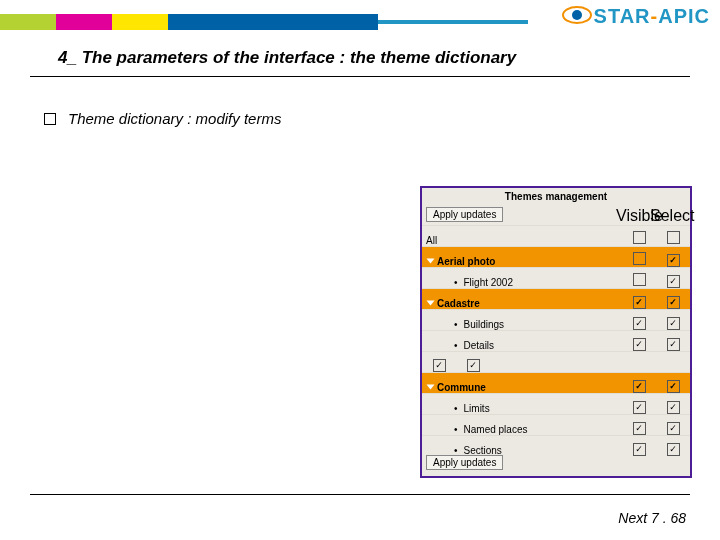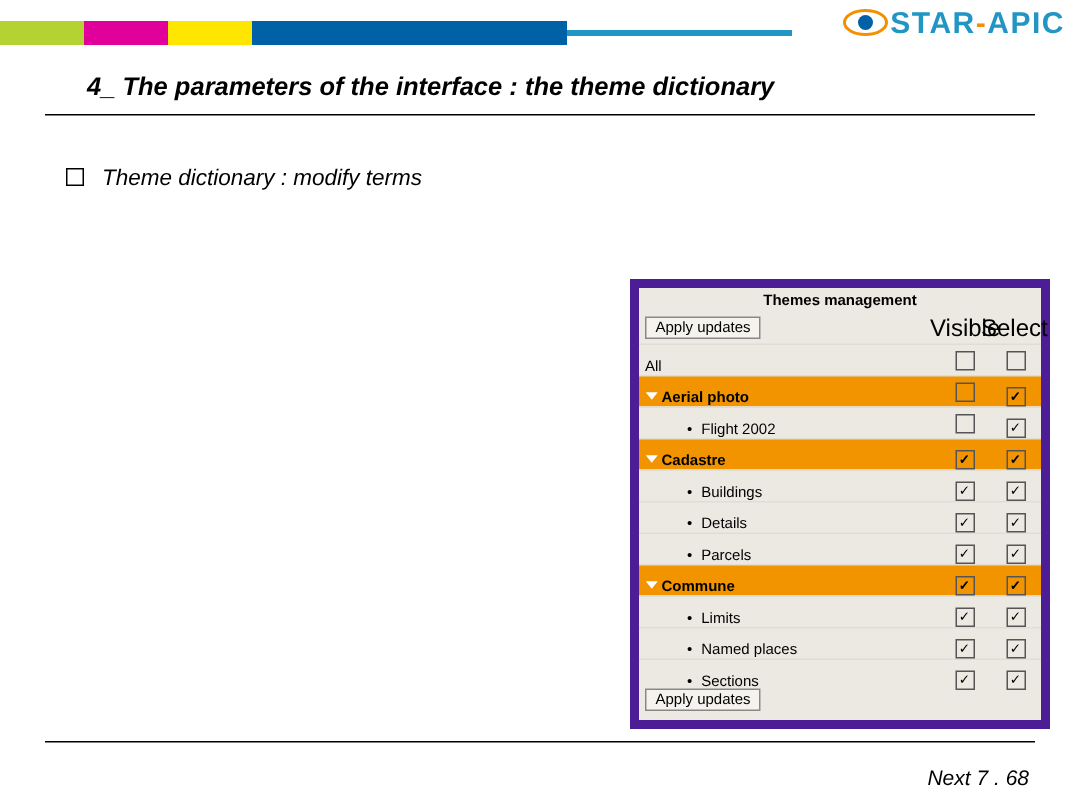--- a/index.html
+++ b/index.html
@@ -23,21 +23,21 @@
 
 
 .content{position:absolute;left:40px;top:110px;right:30px}
 .q{font-style:italic;font-size:15px;margin-bottom:37px}
 .q::before{content:"";display:inline-block;width:10px;height:10px;border:1px solid #000;margin-right:12px;margin-left:4px;vertical-align:-1px}
 ul.bul{list-style:none;padding:0;margin:0 0 0 52px;width:310px}
 ul.bul li{position:relative;padding-left:20px;margin-bottom:24px;font-size:14px;line-height:1.35}
 ul.bul li::before{content:"•";position:absolute;left:0;top:0}
 
 
-.shot{position:absolute;left:420px;top:186px;width:268px;height:288px;border:6px solid #4c1d95;background:#ece9e3;font-size:10px;font-family:Tahoma,Arial}
+.shot{position:absolute;left:420px;top:186px;width:268px;height:288px;border:2px solid #4c1d95;background:#ece9e3;font-size:10px;font-family:Tahoma,Arial}
 .shot .shead{text-align:center;font-weight:700;padding:3px 0;color:#000}
 .shot .btn{display:inline-block;border:1px solid #888;background:#f5f3ee;padding:1px 6px;font-size:10px;margin:2px 4px}
 .shot .cols{float:right;font-size:16px;padding:2px 6px 0 0}
 .shot .cols span{display:inline-block;width:34px;text-align:center}
 .row{clear:both;display:flex;align-items:flex-end;height:20px;border-top:1px solid #e0ddd5}
 .row .lab{flex:1;padding-left:4px;font-size:10px;white-space:nowrap}
 .row .cb{width:34px;text-align:center}
 .row .cb span{display:inline-block;width:11px;height:11px;border:1px solid #555;font-size:9px;line-height:11px;text-align:center}
 .row.cat{background:#f29400;color:#000;font-weight:700}
 .row.cat .tw{display:inline-block;width:0;height:0;border-left:5px solid #fff;border-top:4px solid transparent;border-bottom:4px solid transparent;margin:0 4px 0 2px;transform:rotate(90deg)}
@@ -104,21 +104,20 @@
         <span class="lab">Buildings</span>
         <span class="cb"><span>✓</span></span>
         <span class="cb"><span>✓</span></span>
       </div>
       <div class="row sub">
         <span class="lab">Details</span>
         <span class="cb"><span>✓</span></span>
         <span class="cb"><span>✓</span></span>
       </div>
       <div class="row sub">
-        <span class="lab">Parcels</span>
         <span class="cb"><span>✓</span></span>
         <span class="cb"><span>✓</span></span>
       </div>
       <div class="row cat">
         <span class="lab"><span class="tw"></span>Commune</span>
         <span class="cb"><span>✓</span></span>
         <span class="cb"><span>✓</span></span>
       </div>
       <div class="row sub">
         <span class="lab">Limits</span>

